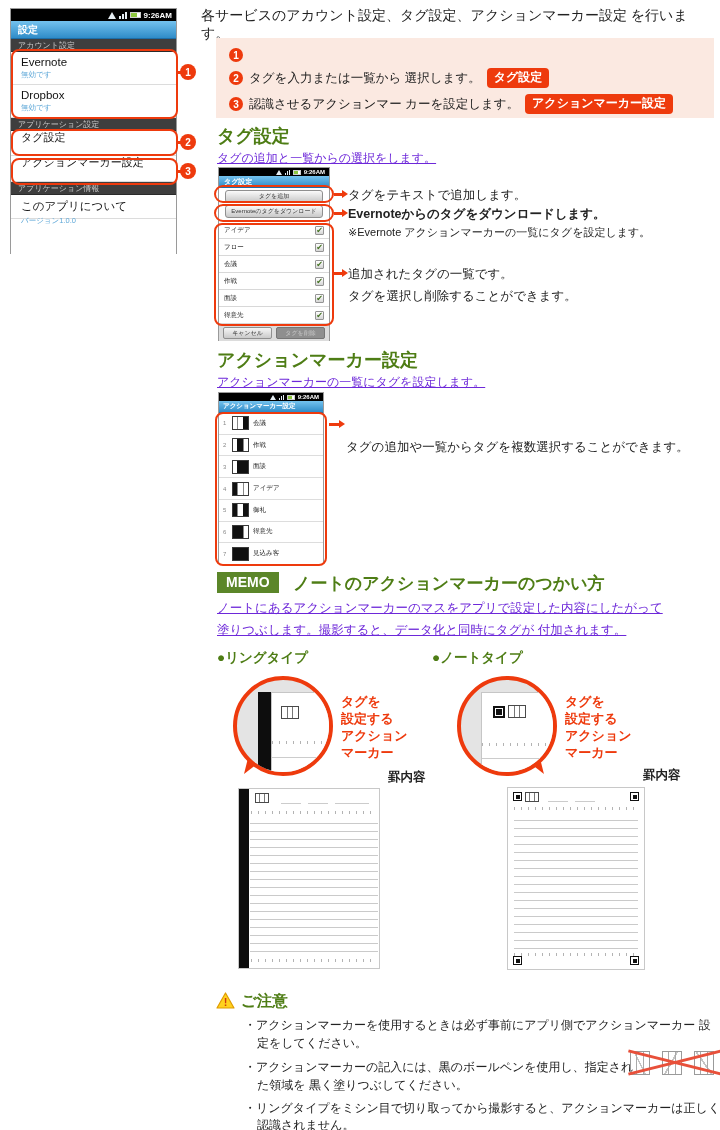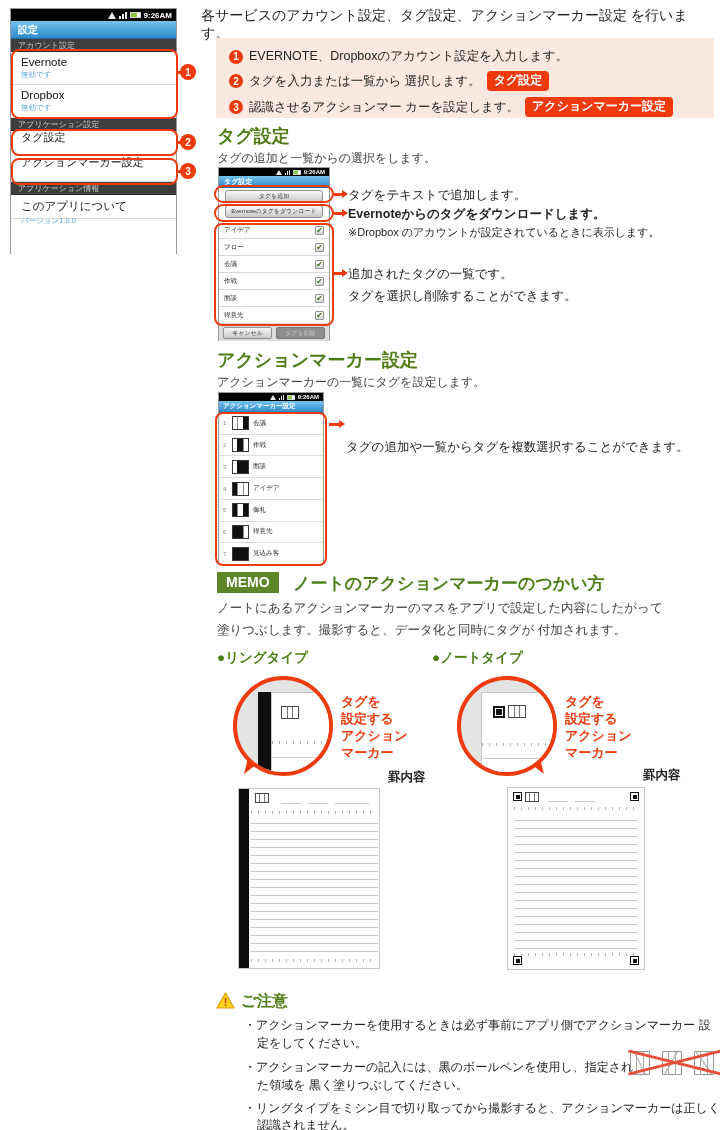--- a/index.html
+++ b/index.html
@@ -41,21 +41,21 @@
   .oline { position:absolute; height:2.5px; background:#ee3a0d; z-index:5; }
   .oline.ah::after { content:""; position:absolute; right:-5px; top:-2.7px; width:0; height:0; border-left:6px solid #ee3a0d; border-top:4px solid transparent; border-bottom:4px solid transparent; }
 
   
   .pinkbox { position:absolute; left:216px; top:38px; width:498px; height:80px; background:#fbe9e1; padding:10px 13px; }
   .steprow { display:flex; align-items:center; gap:6px; margin-bottom:6px; font-size:12.5px; color:#222; }
   .stepnum { width:14px; height:14px; border-radius:50%; background:#ee3a0d; color:#fff; font-size:10px; font-weight:bold; display:inline-flex; align-items:center; justify-content:center; flex:none; }
   .redbadge { background:#ee3a0d; color:#fff; font-weight:bold; font-size:12px; padding:1px 7px 2px; border-radius:4px; }
 
   .h-green { color:#4e7d15; font-weight:bold; }
-  .desc { font-size:12px; color:#404040; }
+  .desc { font-size:12px; color:#6d28d9;text-decoration:underline; }
   .ann { position:absolute; font-size:12.5px; color:#222; }
 
   
   .tp { left:218px; top:167px; width:112px; height:174px; }
   .tp .statusbar { height:8px; font-size:6px; }
   .tp .phead { height:12px; font-size:7px; padding-left:5px; }
   .tbtn { background:linear-gradient(#fafafa,#c8c8c8); border:1px solid #8f8f8f; border-radius:3px; height:13px; margin:2px 6px 0; font-size:6px; color:#333; display:flex; align-items:center; justify-content:center; }
   .taglist { margin-top:4px; }
   .tagrow { height:17px; display:flex; justify-content:space-between; align-items:center; padding:0 5px; border-bottom:1px solid #d8d8d8; font-size:6.5px; color:#222; background:#fff; }
   .checkbox { width:9px; height:9px; border:1px solid #949494; background:linear-gradient(#ffffff,#d5d5d5); color:#41701f; font-size:8px; line-height:8px; text-align:center; border-radius:1px; }
@@ -153,21 +153,20 @@
   <div class="orect" style="left:11px; top:129px; width:167px; height:27px;"></div>
   <div class="oline" style="left:176px; top:141px; width:6px;"></div>
   <div class="ocircle" style="left:180px; top:134px;">2</div>
   <div class="orect" style="left:11px; top:158px; width:167px; height:27px;"></div>
   <div class="oline" style="left:176px; top:170px; width:6px;"></div>
   <div class="ocircle" style="left:180px; top:163px;">3</div>
 
   <div class="pinkbox">
     <div class="steprow">
       <span class="stepnum">1</span>
-      <span>EVERNOTE、Dropboxのアカウント設定を入力します。</span>
     </div>
     <div class="steprow">
       <span class="stepnum">2</span>
       <span>タグを入力または一覧から 選択します。</span>
       <span class="redbadge">タグ設定</span>
     </div>
     <div class="steprow">
       <span class="stepnum">3</span>
       <span>認識させるアクションマー カーを設定します。</span>
       <span class="redbadge">アクションマーカー設定</span>
@@ -224,21 +223,21 @@
   </div>
 
   <div class="orect opill" style="left:214px; top:185px; width:120px; height:18px;"></div>
   <div class="orect opill" style="left:214px; top:204px; width:120px; height:18px;"></div>
   <div class="orect" style="left:214px; top:223px; width:120px; height:103px;"></div>
   <div class="oline ah" style="left:334px; top:193px; width:9px;"></div>
   <div class="oline ah" style="left:334px; top:212px; width:9px;"></div>
   <div class="oline ah" style="left:334px; top:272px; width:9px;"></div>
   <div class="ann" style="left:348px; top:187px;">タグをテキストで追加します。</div>
   <div class="ann" style="left:348px; top:206px;font-weight:bold;">Evernoteからのタグをダウンロードします。</div>
-  <div class="ann" style="left:348px; top:225px; font-size:11px;">※Dropbox のアカウントが設定されているときに表示します。</div>
+  <div class="ann" style="left:348px; top:225px; font-size:11px;">※Evernote アクションマーカーの一覧にタグを設定します。</div>
   <div class="ann" style="left:348px; top:266px;">追加されたタグの一覧です。</div>
   <div class="ann" style="left:348px; top:288px;">タグを選択し削除することができます。</div>
 
   <div class="abs h-green" style="left:217px; top:348px; font-size:18px;">アクションマーカー設定</div>
   <div class="abs desc" style="left:217px; top:374px;">アクションマーカーの一覧にタグを設定します。</div>
 
   <div class="phone mp">
     <div class="statusbar mini">
       <span class="wifi-glyph"></span>
       <span class="sig">

